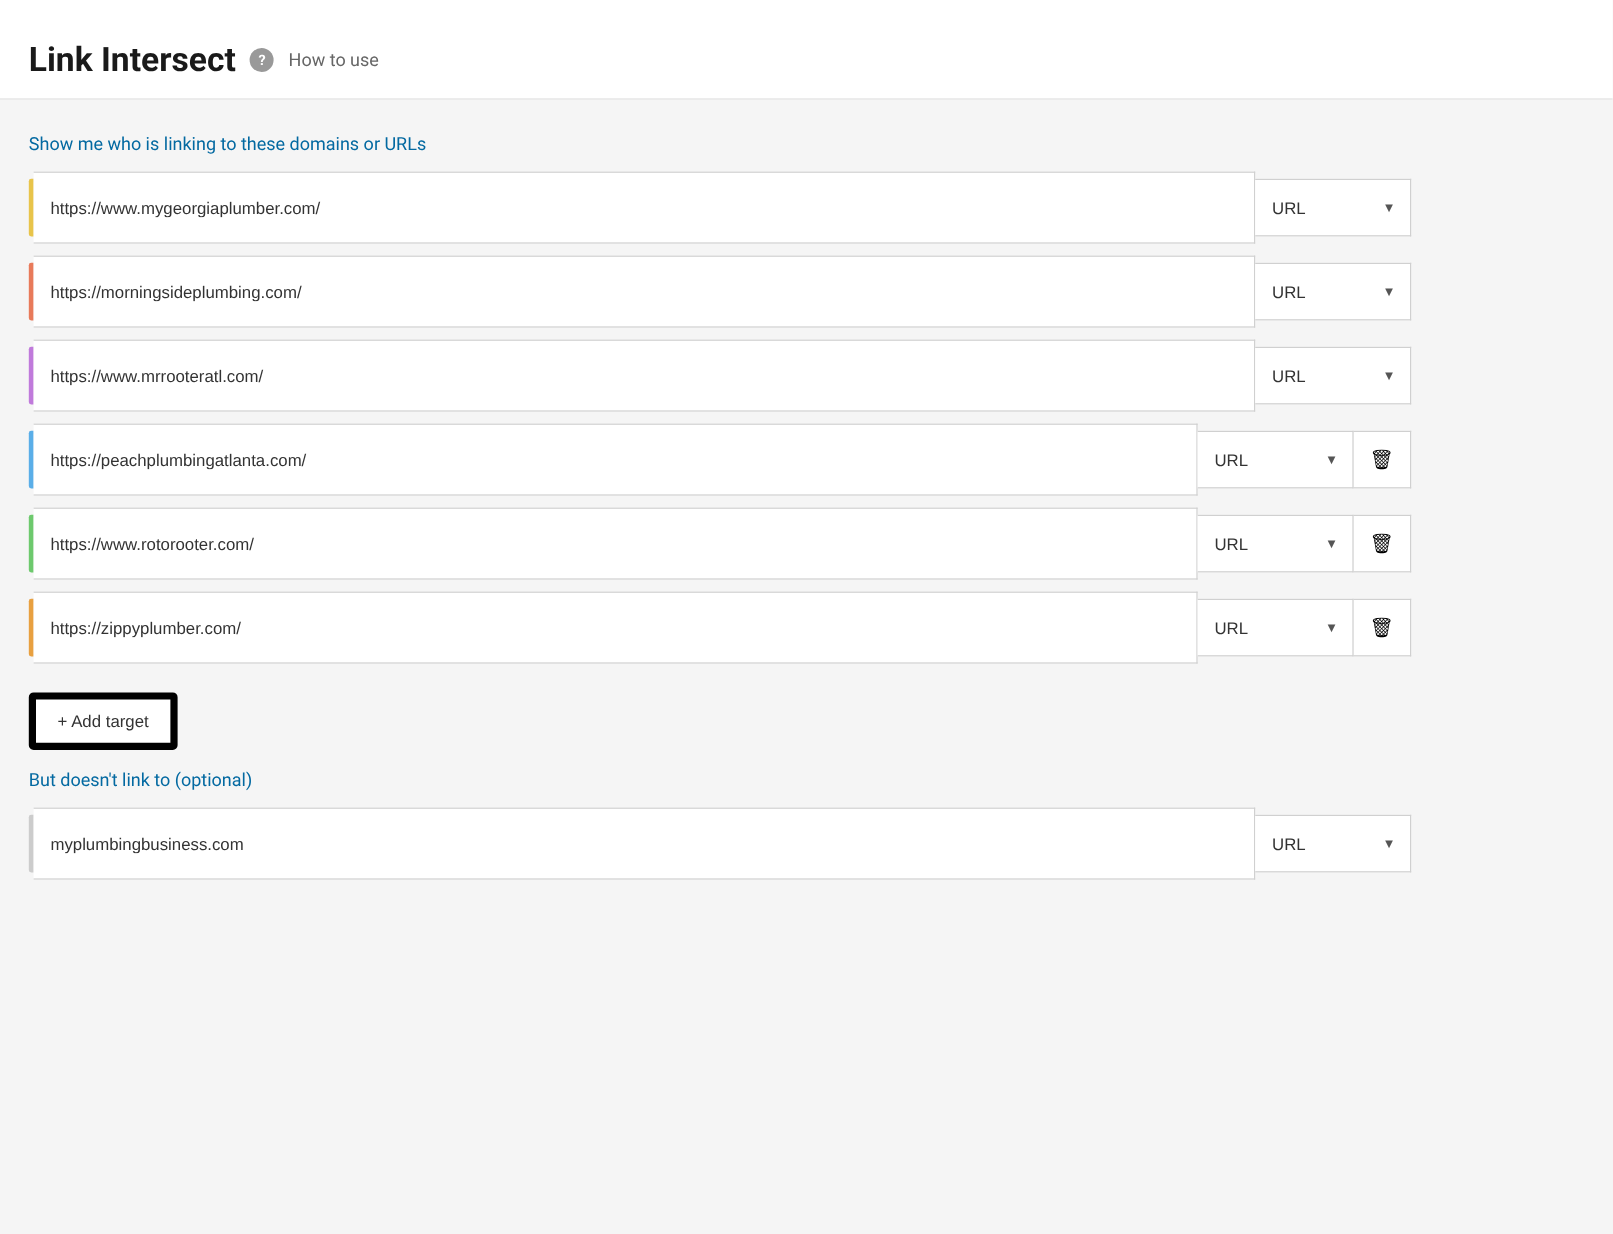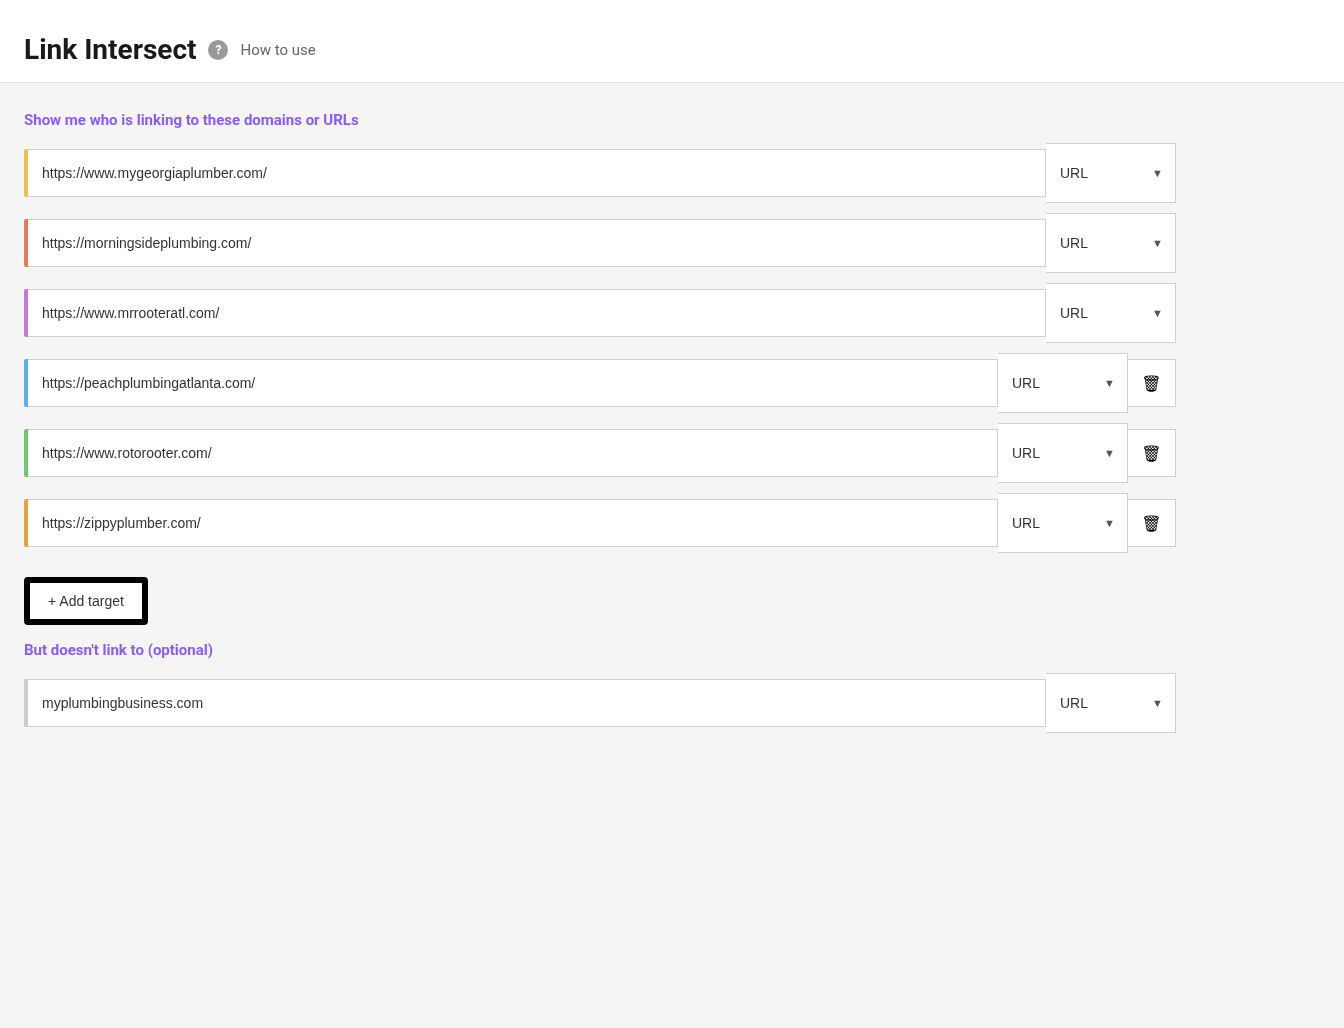--- a/index.html
+++ b/index.html
@@ -46,54 +46,54 @@
       cursor: pointer;
     }
 
     .main-content {
       padding: 28px 24px;
       max-width: 1200px;
     }
 
     .section-label {
       font-size: 15px;
-      font-weight: 700;
-      color: #8b5cf6;
+      font-weight: 400;
+      color: #0369a1;
       margin-bottom: 14px;
     }
 
     .input-row {
       display: flex;
       align-items: center;
       margin-bottom: 10px;
       gap: 0;
     }
 
     .color-bar {
       width: 4px;
       height: 48px;
       border-radius: 2px 0 0 2px;
       flex-shrink: 0;
     }
 
     .url-input {
       flex: 1;
-      height: 48px;
+      height: 60px;
       border: 1px solid #d0d0d0;
       border-left: none;
       padding: 0 14px;
       font-size: 14px;
       color: #333;
       background: #fff;
       outline: none;
     }
 
     .type-select-wrapper {
       position: relative;
-      height: 60px;
+      height: 48px;
       border: 1px solid #d0d0d0;
       border-left: none;
       background: #fff;
       display: flex;
       align-items: center;
       min-width: 130px;
     }
 
     .type-select {
       appearance: none;

